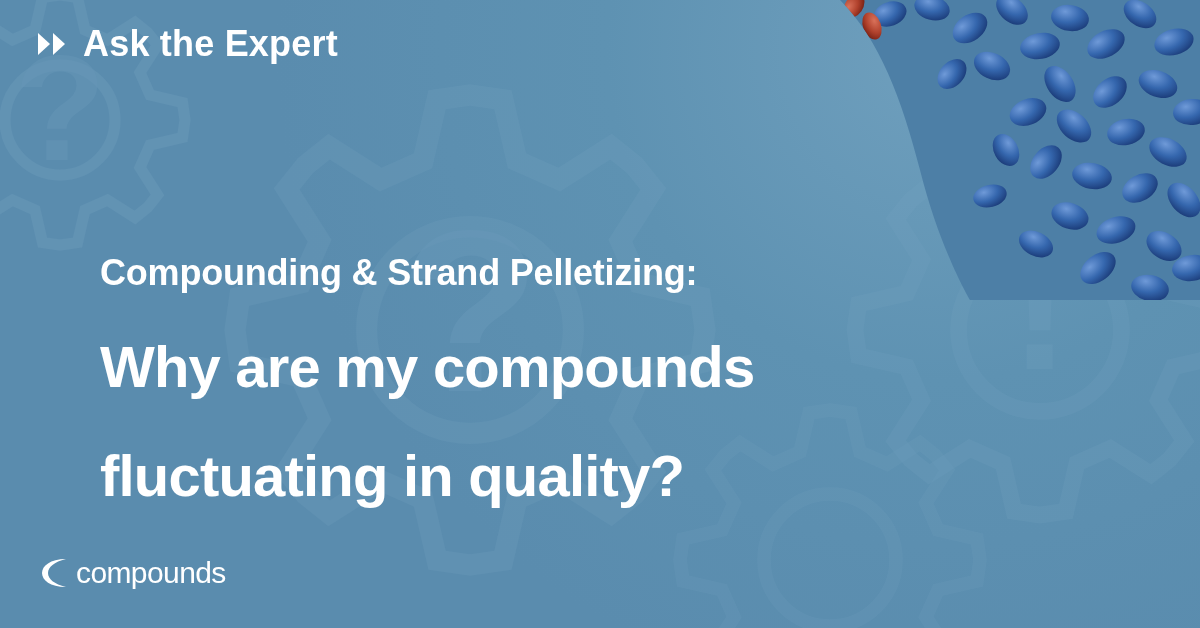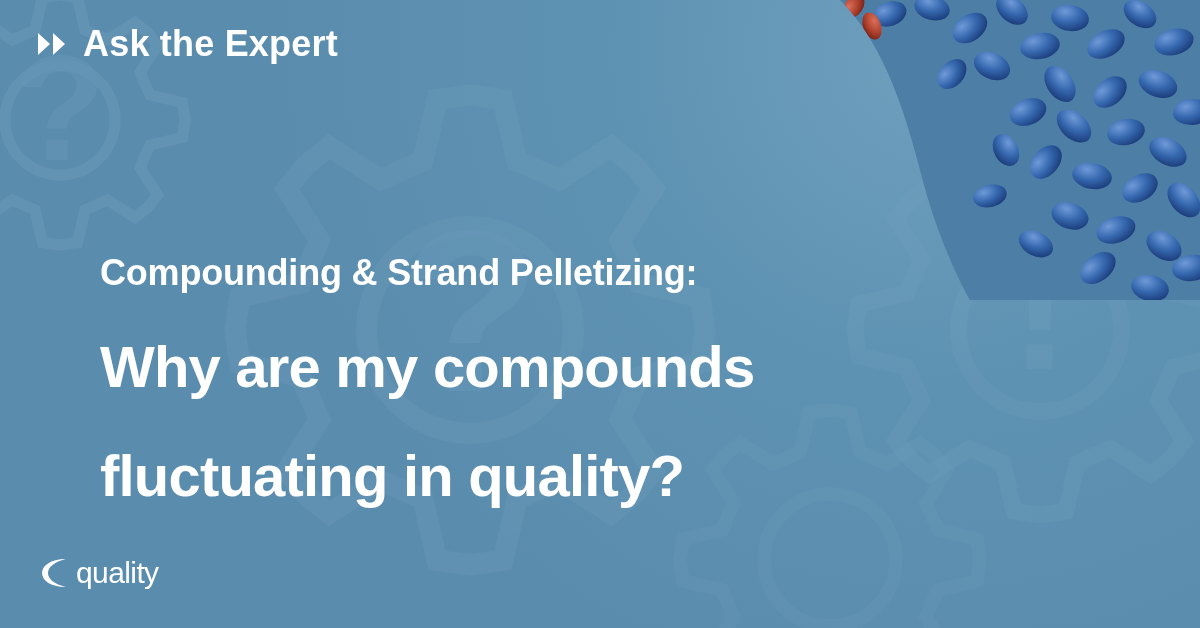--- a/index.html
+++ b/index.html
@@ -229,16 +229,16 @@
     <div class="title">Why are my compounds</div>
     <div class="title">fluctuating in quality?</div>
   </div>
 
   <div class="logo">
     <span class="logo-mark">
       <svg viewBox="0 0 34 34" width="34" height="34">
         <path d="M30,3 C14,3 6,10 6,17 C6,24 14,31 30,31 C18,28 12,23 12,17 C12,11 18,6 30,3 Z" fill="#ffffff"></path>
       </svg>
     </span>
-    <span class="logo-text">quality</span>
+    <span class="logo-text">compounds</span>
   </div>
 
 </div>
 
 </body></html>

